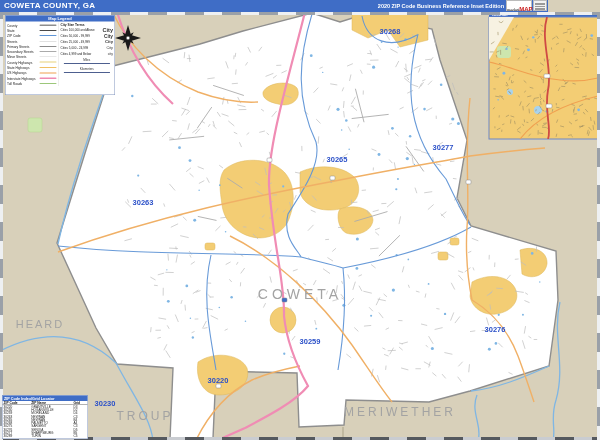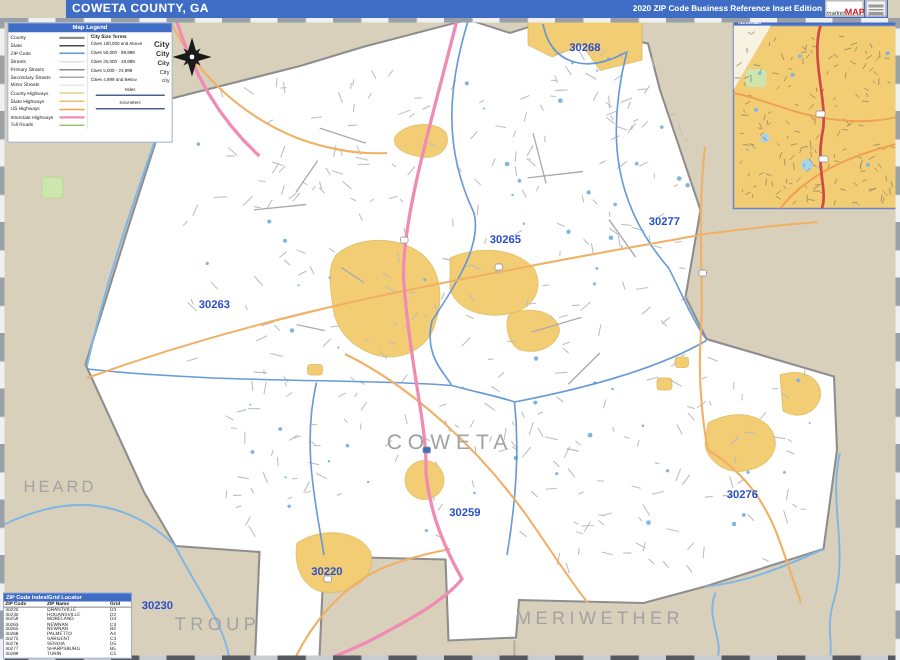--- a/index.html
+++ b/index.html
@@ -1,19 +1,19 @@
 <!DOCTYPE html>
 <html><head>
 <meta charset="utf-8">
 <style>
   html,body{margin:0;padding:0;}
   body{width:600px;height:440px;position:relative;overflow:hidden;
        font-family:"Liberation Sans", sans-serif;background:#d8d0ba;}
   
-  .titlebar{position:absolute;left:0;top:0;width:548px;height:12px;background:#3f6dc6;z-index:30;margin-left:44px;}
+  .titlebar{position:absolute;left:0;top:0;width:548px;height:12px;background:#3f6dc6;z-index:30;}
   .tb-title{position:absolute;left:4px;top:1px;font-size:8px;font-weight:bold;color:#fff;letter-spacing:.3px;}
   .tb-edition{position:absolute;right:44px;top:3px;font-size:5.5px;font-weight:bold;color:#fff;}
   .tb-logo{position:absolute;right:16px;top:0px;width:26px;height:11px;background:#fff;border:1px solid #bbb;
            box-sizing:border-box;text-align:center;line-height:9px;}
   .tb-logo .mk{font-size:4px;color:#333;font-style:italic;}
   .tb-logo .mp{font-size:6px;color:#cc2222;font-weight:bold;}
   .tb-fine{position:absolute;right:1px;top:0px;width:14px;height:11px;background:#f2f2f2;border:1px solid #bbb;box-sizing:border-box;padding:1px;}
   .tb-fine i{display:block;height:1.5px;background:#999;margin:1px 0;}
   
   #map{position:absolute;left:0;top:0;z-index:1;}

